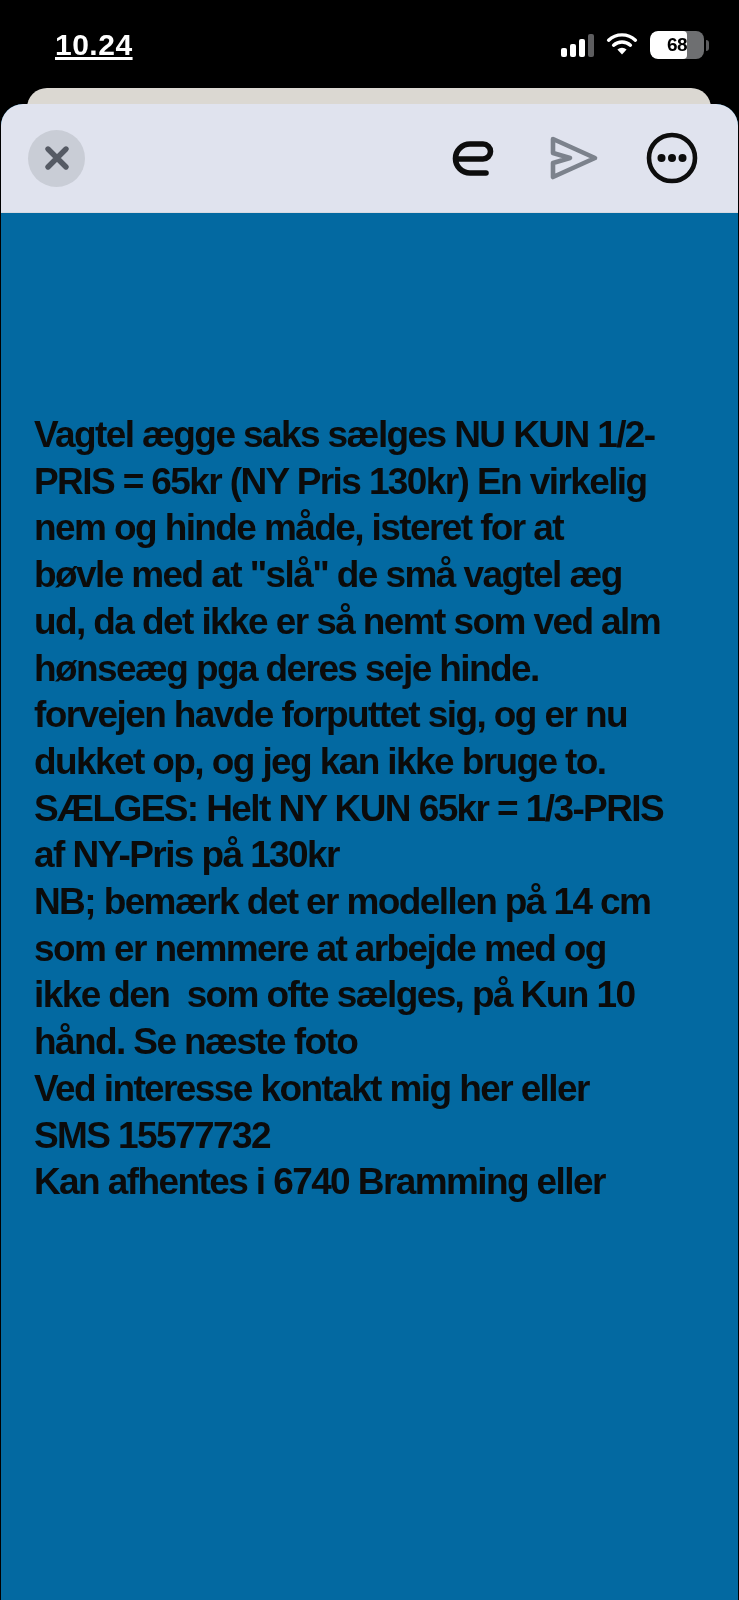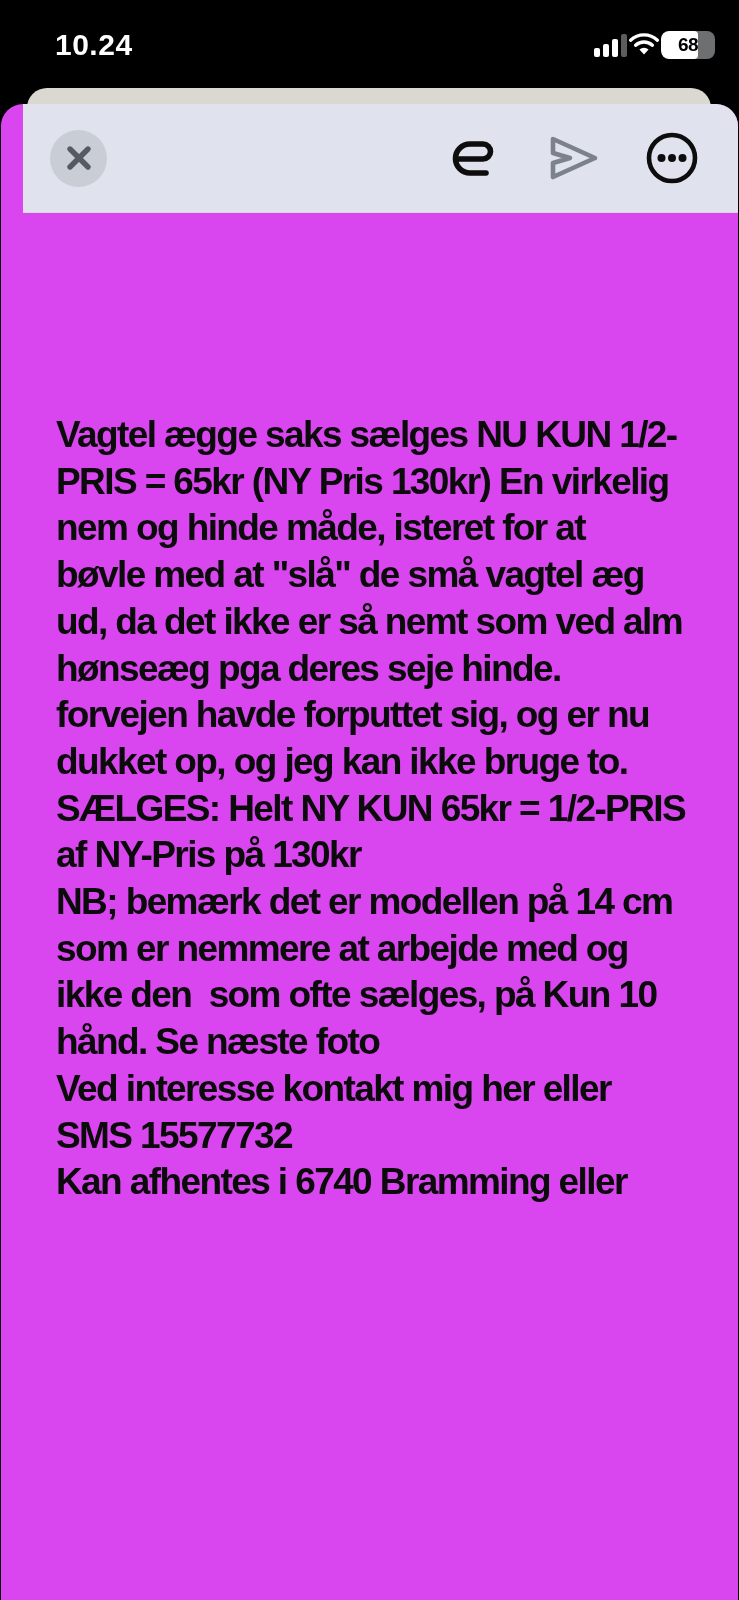--- a/index.html
+++ b/index.html
@@ -10,25 +10,25 @@
     overflow:hidden;
     font-family:"Liberation Sans", sans-serif;
   }
   
   .status-bar{
     position:absolute;top:0;left:0;right:0;height:88px;
     color:#fff;
   }
   .status-time{
     position:absolute;left:55px;top:28px;
-    font-size:30px;font-weight:bold;letter-spacing:.5px;
+    font-size:30px;font-weight:bold;letter-spacing:.5px;text-decoration:underline;
   }
   .status-right{
     position:absolute;right:30px;top:30px;
-    display:flex;align-items:center;gap:1px;height:30px;justify-content:space-between;
+    display:flex;align-items:center;gap:12px;height:30px;justify-content:space-between;
   }
   .signal-bars{display:flex;align-items:flex-end;gap:3px;height:23px;}
   .signal-bars i{display:block;width:6px;border-radius:2px;background:#fff;}
   .signal-bars i.b1{height:9px}
   .signal-bars i.b2{height:13px}
   .signal-bars i.b3{height:18px}
   .signal-bars i.b4{height:23px;background:#5d5d5f;}
   .battery{
     position:relative;width:54px;height:28px;border-radius:8px;
     background:#6e6f71;overflow:hidden;
@@ -42,21 +42,21 @@
     font-size:19px;font-weight:bold;color:#000;letter-spacing:-0.5px;
   }
   .battery-cap{width:3px;height:11px;background:#5d5d5f;border-radius:0 3px 3px 0;margin-left:-10px;}
   
   .sheet-behind{
     position:absolute;top:88px;left:27px;right:28px;height:46px;
     background:#dbd8d2;border-radius:20px 20px 0 0;
   }
   .sheet-front{
     position:absolute;top:104px;left:1px;right:1px;bottom:0;
-    background:#d946ef;border-radius:22px 22px 0 0;overflow:hidden;padding-left:22px;
+    background:#0369a1;border-radius:22px 22px 0 0;overflow:hidden;
   }
   
   .toolbar{
     height:108px;background:#e0e3ee;
     border-bottom:1px solid #d6d9e1;
     display:flex;align-items:center;
   }
   .close-btn{
     margin-left:27px;
     width:57px;height:57px;border-radius:50%;
@@ -157,21 +157,21 @@
     <div class="content">
       <div>
           <div class="desc-line">Vagtel ægge saks sælges NU KUN 1/2-</div>
           <div class="desc-line">PRIS = 65kr (NY Pris 130kr) En virkelig</div>
           <div class="desc-line">nem og hinde måde, isteret for at</div>
           <div class="desc-line">bøvle med at "slå" de små vagtel æg</div>
           <div class="desc-line">ud, da det ikke er så nemt som ved alm</div>
           <div class="desc-line">hønseæg pga deres seje hinde.</div>
           <div class="desc-line">forvejen havde forputtet sig, og er nu</div>
           <div class="desc-line">dukket op, og jeg kan ikke bruge to.</div>
-          <div class="desc-line">SÆLGES: Helt NY KUN 65kr = 1/2-PRIS</div>
+          <div class="desc-line">SÆLGES: Helt NY KUN 65kr = 1/3-PRIS</div>
           <div class="desc-line">af NY-Pris på 130kr</div>
           <div class="desc-line">NB; bemærk det er modellen på 14 cm</div>
           <div class="desc-line">som er nemmere at arbejde med og</div>
           <div class="desc-line">ikke den  som ofte sælges, på Kun 10</div>
           <div class="desc-line">hånd. Se næste foto</div>
           <div class="desc-line">Ved interesse kontakt mig her eller</div>
           <div class="desc-line">SMS 15577732</div>
           <div class="desc-line">Kan afhentes i 6740 Bramming eller</div>
         </div>
     </div>

